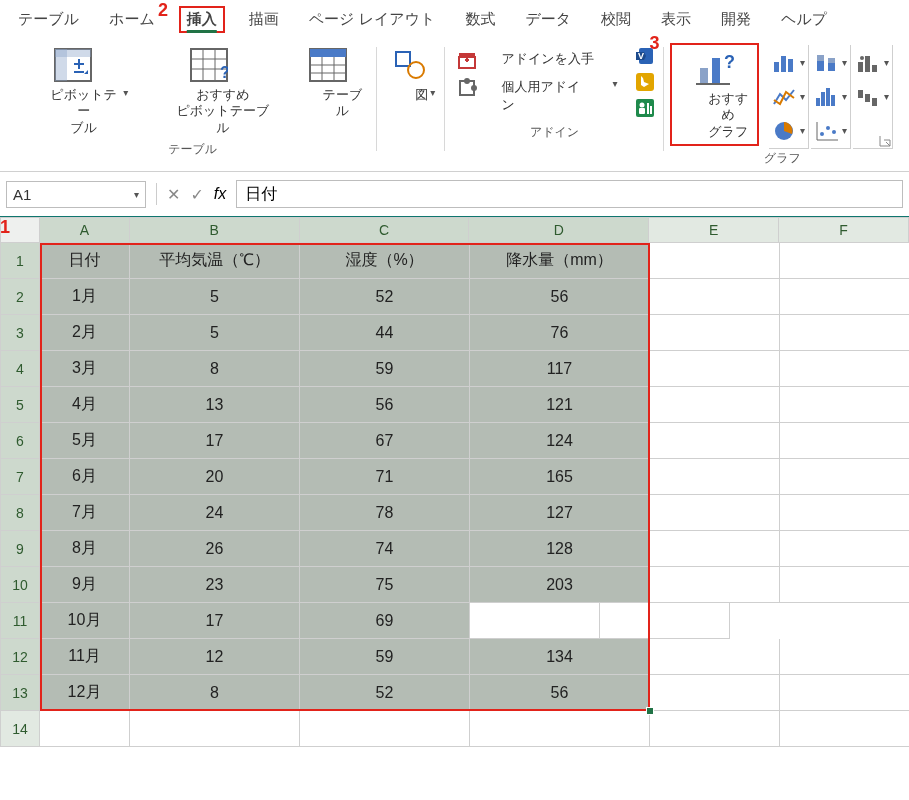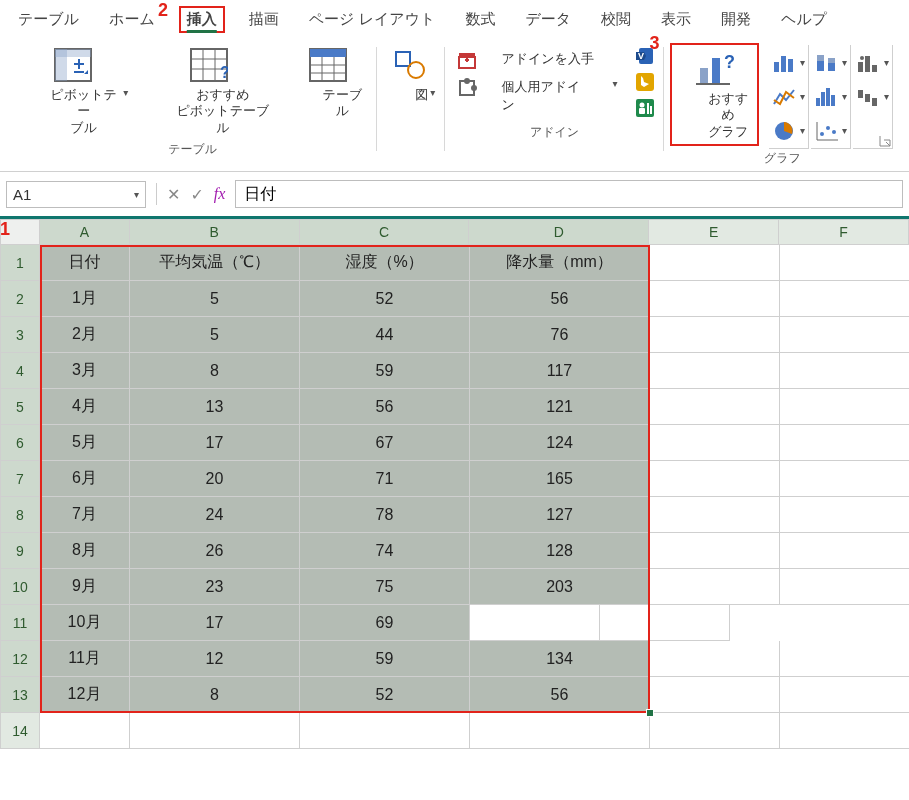--- a/index.html
+++ b/index.html
@@ -82,21 +82,21 @@
   font-size: 13px; cursor:pointer; color:#333;
 }
 .rb-small .ic { width:20px; height:20px; display:flex; align-items:center; justify-content:center;}
 .mini-grid { display:grid; grid-template-columns: repeat(3, 40px); grid-auto-rows: 32px; gap:2px; padding:2px;}
 .mini-grid .cell { display:flex; align-items:center; justify-content:center; cursor:pointer;}
 .dd-caret { font-size:10px; color:#555; margin-left:2px;}
 
 .formula-bar {
   display:flex; align-items:center; gap:10px;
   padding: 8px 6px;
-  border-bottom: 3px solid #0f766e;
+  border-bottom: 1px solid #0f766e;
 }
 .name-box {
   display:flex; align-items:center; border:1px solid #bdbdbd;
   padding:4px 6px; width:140px; justify-content:space-between; font-size:15px;
 }
 .fb-icons { display:flex; align-items:center; gap:10px; color:#888; font-size:16px;}
 .fb-input {
   flex:1; border:1px solid #bdbdbd; padding:4px 8px; font-size:16px;
   background:#fff; min-height:28px;
 }
@@ -408,21 +408,21 @@
 
 <div class="formula-bar">
   <div class="name-box">
     <span>A1</span>
     <span class="dd-caret">▾</span>
   </div>
   <div style="width:1px; height:22px; background:#ccc;"></div>
   <div class="fb-icons">
     <span style="cursor:pointer;">✕</span>
     <span style="cursor:pointer;">✓</span>
-    <span style="cursor:pointer; font-style:italic; color:#a21caf;font-family:Liberation Serif, serif;">fx</span>
+    <span style="cursor:pointer; font-style:italic; color:#000000;">fx</span>
   </div>
   <input class="fb-input" value="日付" style="">
 </div>
 
 <div class="sheet">
   <span class="ann-label" style="left:0px; top:0px;">1</span>
 
   <div class="col-headers">
     <div class="corner"></div>
     <div class="col-h wA sel">A</div>

